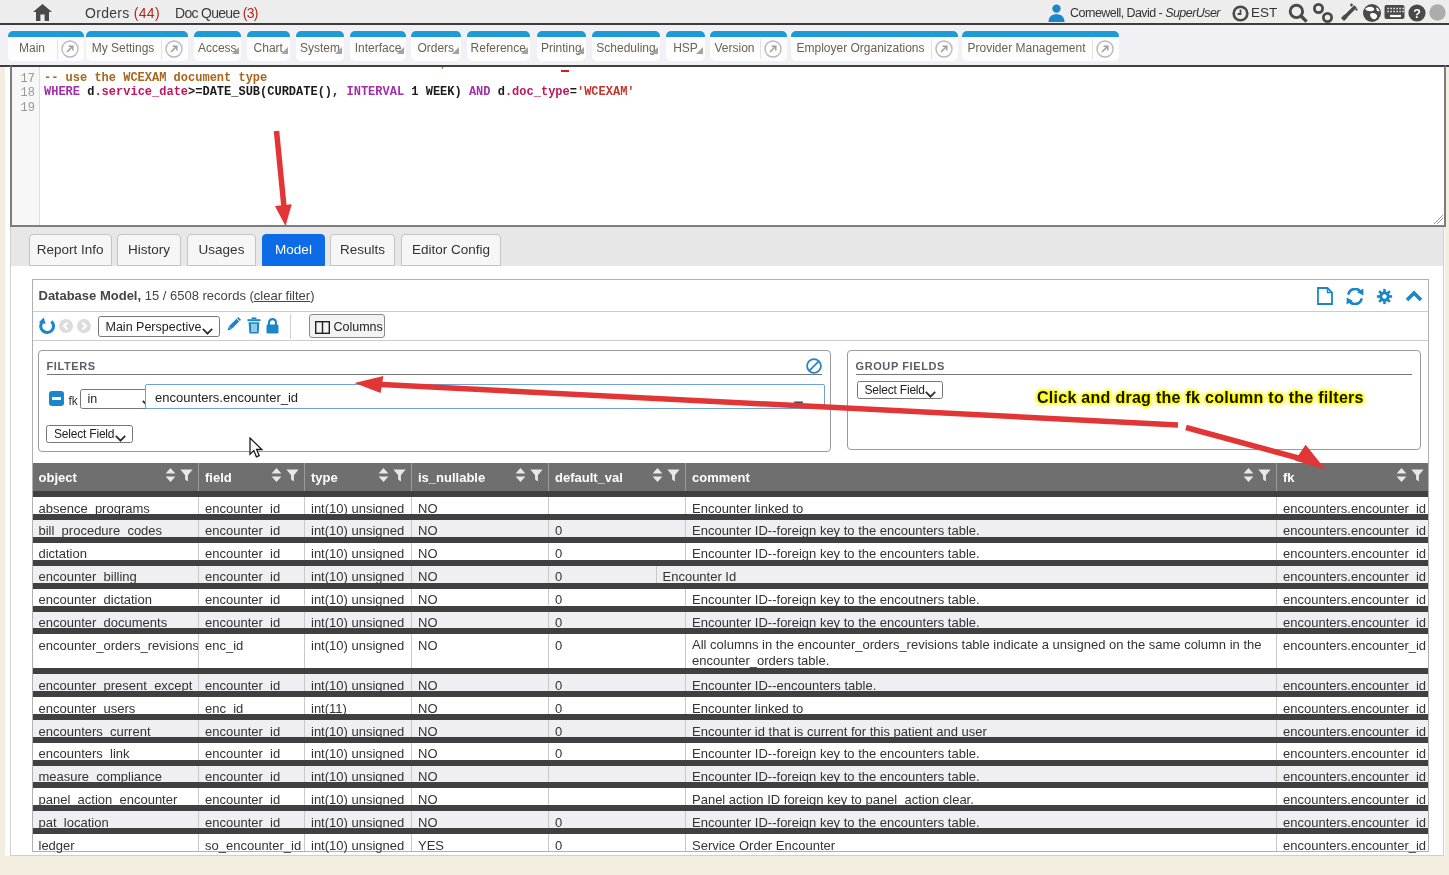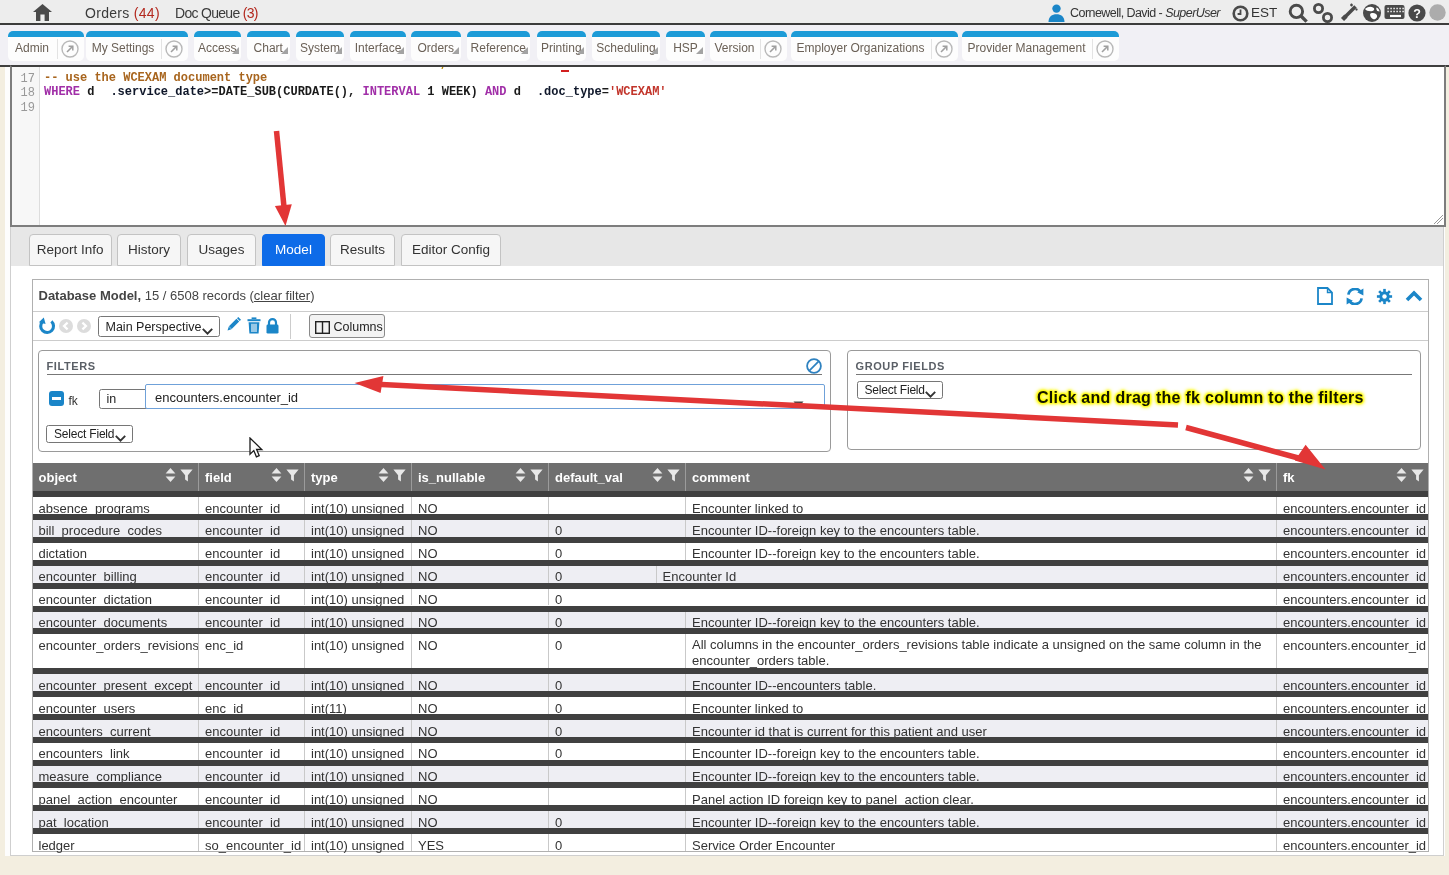--- a/index.html
+++ b/index.html
@@ -10,21 +10,21 @@
 .ntxt{position:absolute;left:0;right:0;top:10px;text-align:center;font-size:12px;color:#6b6157;}
 .ntab.ic .ntxt{right:28px;}
 .ndiv{position:absolute;right:26px;top:8px;bottom:2px;width:1px;background:#e3e3e3;}
 .nic{position:absolute;right:5px;top:9px;}
 .ntri{position:absolute;right:2px;bottom:3px;}
 .editor{position:absolute;left:10px;top:65px;width:1436px;height:162px;background:#fff;border:2px solid #7d7d7d;border-top:2px solid #3f3f3f;overflow:hidden;}
 .gutter{position:absolute;left:0;top:0;bottom:0;width:28px;background:#f7f7f7;border-right:1px solid #ddd;}
 .code{position:absolute;left:0px;top:-10px;right:0;font-family:"Liberation Mono",monospace;font-size:12px;font-weight:bold;line-height:14.2px;white-space:pre;}
 .code .ln{display:block;height:14.2px;}
 .gnum{position:absolute;width:23px;text-align:right;font-family:"Liberation Mono",monospace;font-size:12px;color:#999;line-height:14.2px;}
-.kw{color:#a12fa8;}.cmt{color:#a8651e;}.vr{color:#0f172a;margin-left:16px;}.str{color:#c2352b;}.blk{color:#1a1a1a;}
+.kw{color:#a12fa8;}.cmt{color:#a8651e;}.vr{color:#be185d;}.str{color:#c2352b;}.blk{color:#1a1a1a;}
 .resize{position:absolute;right:1px;bottom:1px;width:10px;height:10px;background:
  linear-gradient(135deg,transparent 50%,#999 50%,#999 56%,transparent 56%,transparent 68%,#999 68%,#999 74%,transparent 74%) ;}
 .container{position:absolute;left:10px;top:227px;width:1434px;height:629px;background:#fff;border:1px solid #cfcfcf;border-top:none;}
 .tstrip{position:absolute;left:0;top:0;width:100%;height:39px;background:#e7e7e7;}
 .stab{position:absolute;top:7px;height:32px;background:#f6f6f6;border:1px solid #c3c3c3;border-radius:4px 4px 0 0;font-size:13.5px;color:#333;text-align:center;line-height:29px;}
 .stab.on{background:#0d6be8;border-color:#0d6be8;color:#fff;}
 .panel{position:absolute;left:20.5px;top:52px;width:1397px;height:573px;border:1px solid #b0b0b0;background:#fff;}
 .phead{position:absolute;left:0;top:0;width:100%;height:32px;border-bottom:1px solid #ccc;font-size:13px;color:#444;}
 .ptool{position:absolute;left:0;top:32px;width:100%;height:29px;border-bottom:1px solid #ccc;}
 .fbox{position:absolute;border:1px solid #9a9a9a;border-radius:4px;background:#fff;}
@@ -115,21 +115,21 @@
 <span class="abs" style="left:1408px;top:4px"><svg width="18" height="18" viewBox="0 0 18 18" style="">
         <circle cx="9" cy="9" r="8.6" fill="#4a4a4a"></circle>
         <text x="9" y="13.6" text-anchor="middle" font-family="Liberation Sans" font-size="12.5" font-weight="bold" fill="#fff">?</text>
       </svg></span>
 <span class="abs" style="left:1429px;top:4px"><svg width="17" height="17" viewBox="0 0 17 17" style="">
         <circle cx="8.5" cy="8.5" r="8.2" fill="#acacac"></circle>
       </svg></span>
 </div>
 <div class="nav">
 <div class="ntab ic" style="left:8px;width:76px">
-      <span class="ntxt">Admin</span>
+      <span class="ntxt">Main</span>
       <span class="ndiv"></span>
       <span class="nic"><svg width="18" height="18" viewBox="0 0 18 18" style="">
           <circle cx="9" cy="9" r="8" fill="none" stroke="#b9b9b9" stroke-width="1.4"></circle>
           <g stroke="#9f9f9f" stroke-width="1.5" fill="none">
             <line x1="6" y1="12" x2="11.6" y2="6.4"></line>
             <path d="M7.6 6.2 L11.8 6.2 L11.8 10.4"></path>
           </g>
         </svg></span>
     </div>
 <div class="ntab ic" style="left:86px;width:102px">
@@ -337,21 +337,21 @@
 <span class="flab">FILTERS</span>
         <span class="fline"></span>
 <span class="abs" style="right:8px;top:7px"><svg width="16" height="16" viewBox="0 0 16 16" style="">
             <circle cx="8" cy="8" r="6.9" fill="none" stroke="#2f82c0" stroke-width="1.8"></circle>
             <line x1="3.4" y1="12.6" x2="12.6" y2="3.4" stroke="#2f82c0" stroke-width="1.8"></line>
           </svg></span>
 <div class="abs" style="left:10.5px;top:40px;width:15px;height:15px;background:#1a85c8;border-radius:3px">
           <div class="abs" style="left:3.2px;top:6.3px;width:8.6px;height:2.4px;background:#fff"></div>
         </div>
 <span class="abs" style="left:30px;top:43px;font-size:12px;color:#333">fk</span>
-<div class="sel" style="left:60px;top:38px;width:80px;height:20px">
+<div class="sel" style="left:41px;top:38px;width:80px;height:20px">
           <span class="st">in</span>
           <span class="sc"><svg width="11" height="7" viewBox="0 0 11 7" style="">
               <path d="M0.8 0.8 L5.5 5.6 L10.2 0.8" fill="none" stroke="#333" stroke-width="1.9"></path>
             </svg></span>
         </div>
 <div class="abs" style="left:106.5px;top:33px;width:680px;height:25px;border:1px solid #6fa1d9;border-radius:2px;background:#fff">
           <span class="abs" style="left:9px;top:5px;font-size:13px;color:#222">encounters.encounter_id</span>
           <span class="abs" style="right:20px;top:9px"><svg width="11" height="7" viewBox="0 0 11 7" style="">
               <path d="M0.5 0.5 L10.5 0.5 L5.5 6.5 Z" fill="#444"></path>
             </svg></span>
@@ -545,20 +545,23 @@
           <span class="tct" style="">encounter_id</span>
         </div>
 <div class="tc" style="left:271.5px;width:107.0px">
           <span class="tct" style="">int(10) unsigned</span>
         </div>
 <div class="tc" style="left:378.5px;width:137.0px">
           <span class="tct" style="">NO</span>
         </div>
 <div class="tc" style="left:515.5px;width:137.0px">
           <span class="tct" style="">0</span>
+        </div>
+<div class="tc" style="left:652.5px;width:591.0px">
+          <span class="tct" style="">Encounter ID--foreign key to the encoutners table.</span>
         </div>
 <div class="tc" style="left:1243.5px;width:153.0px">
           <span class="tct" style="">encounters.encounter_id</span>
         </div>
 </div>
 <div class="trow even" style="top:325.5px;height:22.9px">
 <div class="tc first" style="left:0.0px;width:165.5px">
           <span class="tct" style="">encounter_documents</span>
         </div>
 <div class="tc" style="left:165.5px;width:106.0px">

